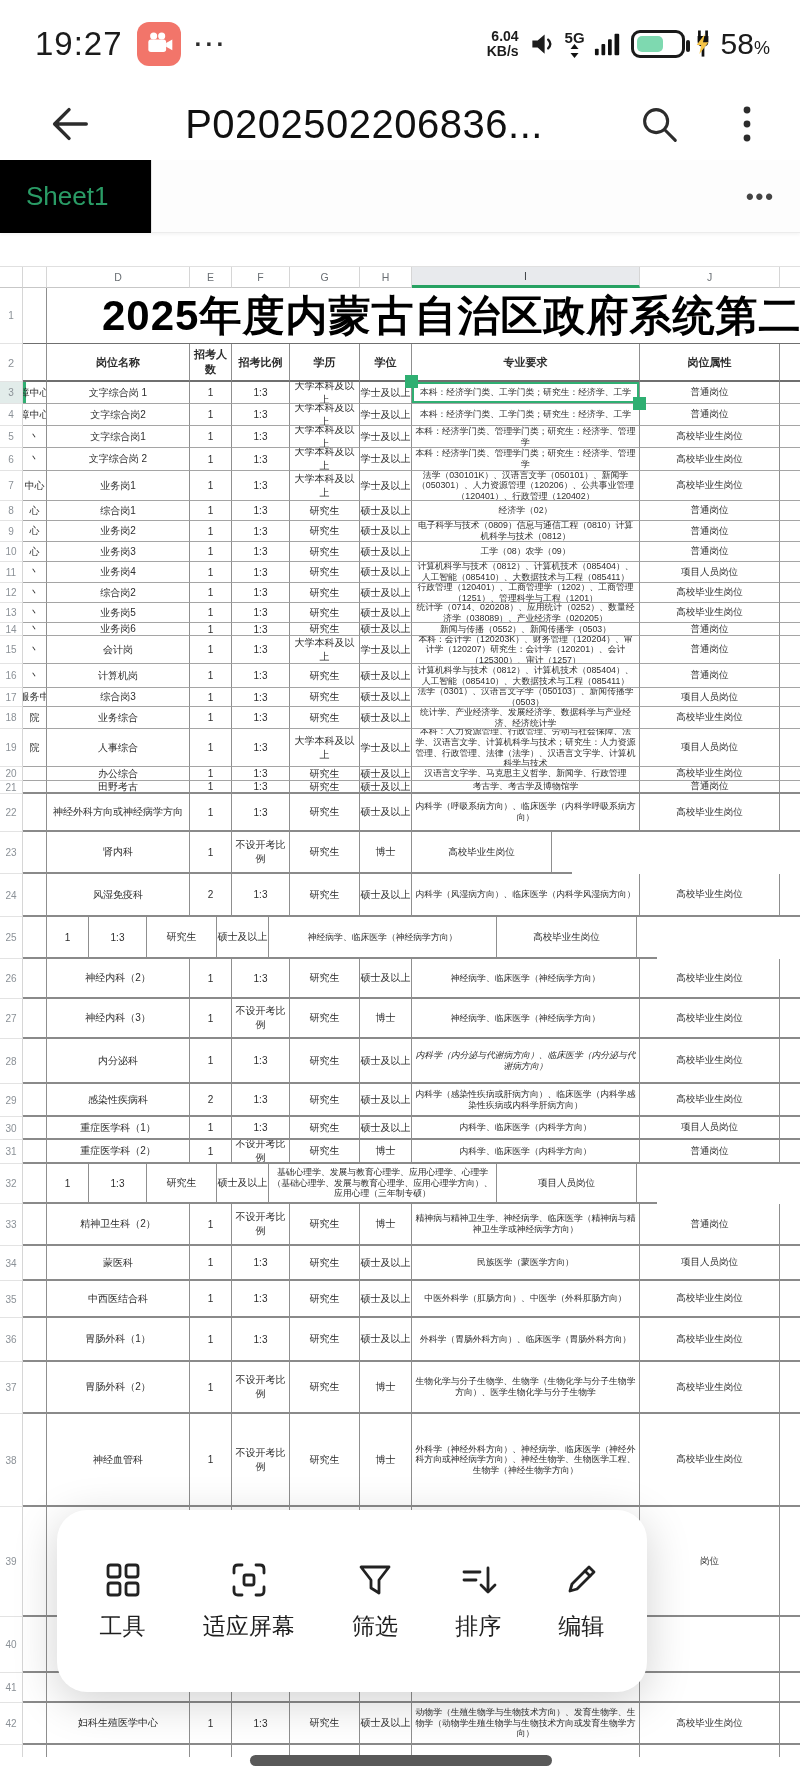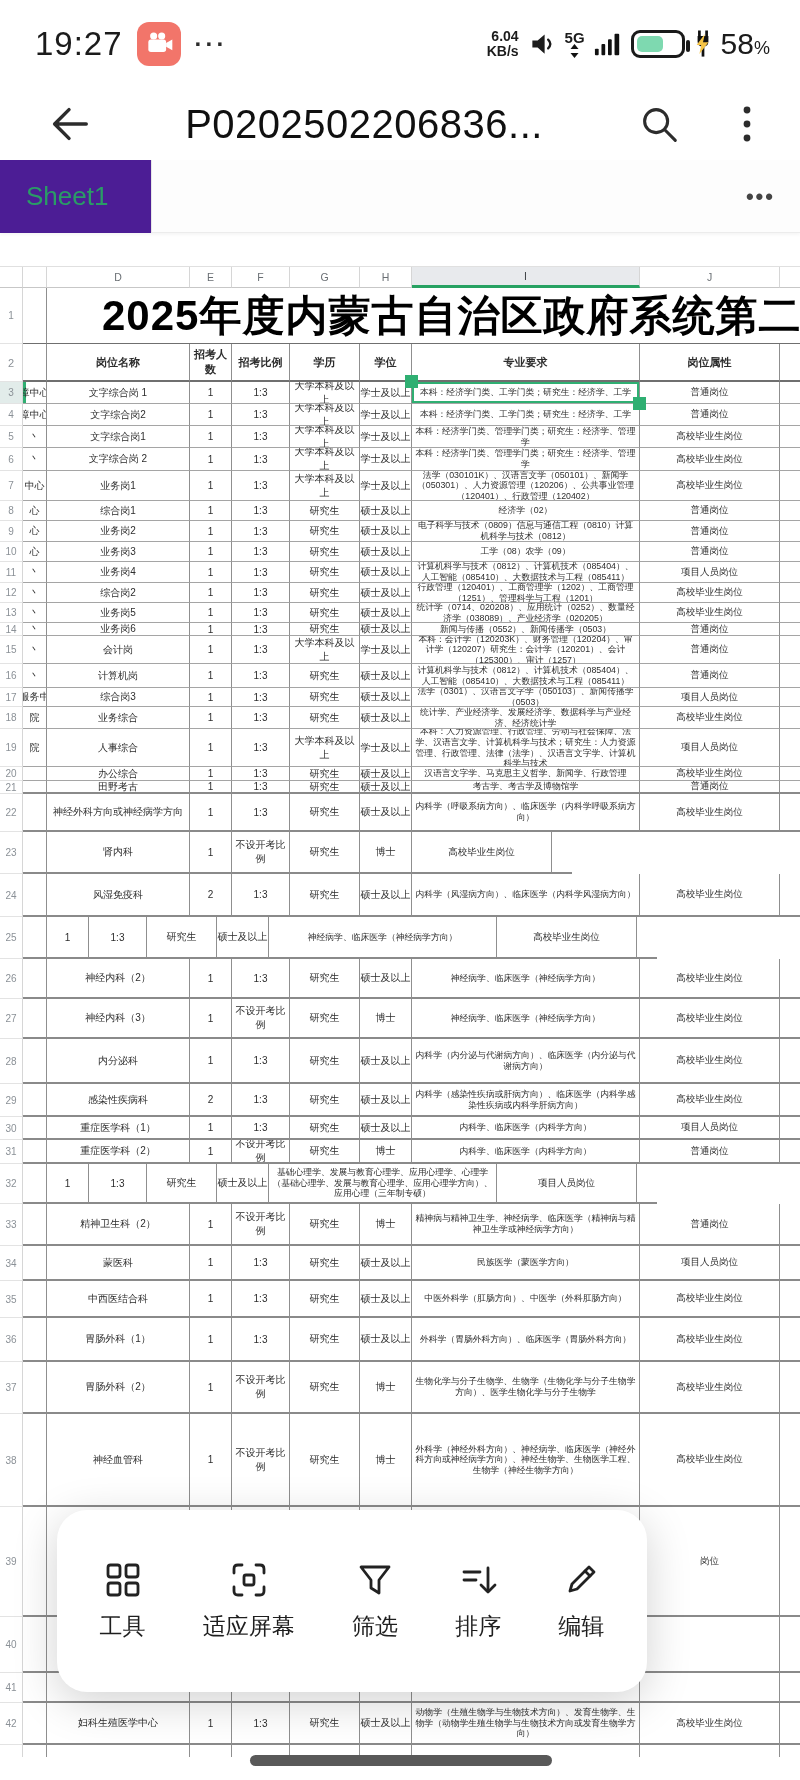--- a/index.html
+++ b/index.html
@@ -26,21 +26,21 @@
 
   
   .navbar { position:absolute; top:88px; left:0; width:800px; height:72px;
     display:flex; align-items:center; padding:0 46px; background:#fff; }
   .nav-title { flex:1; text-align:center; font-size:40px; color:#101010; letter-spacing:0.5px; white-space:nowrap; overflow:hidden; }
   .nav-gap { width:58px; }
 
   
   .tabbar { position:absolute; top:160px; left:0; width:800px; height:73px; background:#fdfdfd;
     border-bottom:1px solid #ececec; box-shadow:0 2px 3px rgba(0,0,0,0.04); }
-  .tab { position:absolute; left:0; top:0; width:152px; height:73px; background:#4c1d95;
+  .tab { position:absolute; left:0; top:0; width:152px; height:73px; background:#000000;
     border-right:1px solid #e6e6e6; display:flex; align-items:center; padding-left:26px; }
   .tab-name { font-size:26px; color:#2A9C66; }
   .tab-more { position:absolute; right:25px; top:0; height:73px; display:flex; align-items:center;
     font-size:22px; color:#454545; font-weight:700; letter-spacing:2px; }
 
   
   .sheet { position:absolute; top:266px; left:0; width:800px; }
   .grow { display:flex; width:800px; }
   .cell { display:flex; align-items:center; justify-content:center; text-align:center;
     overflow:hidden; border-right:1px solid #8f8f8f; border-bottom:1px solid #a5a5a5; color:#2d2d2d; background:#fff; }
@@ -485,21 +485,21 @@
         <div class="cell kc" style="width: 20px;"></div>
       </div>
       <div class="grow drow thick" style="height: 45px;">
         <div class="cell gut" style="width: 23px;">28</div>
         <div class="cell cc" style="width: 24px;"></div>
         <div class="cell d-name" style="width: 143px;">内分泌科</div>
         <div class="cell d-count" style="width: 42px;">1</div>
         <div class="cell d-ratio" style="width: 58px;">1:3</div>
         <div class="cell d-edu" style="width: 70px;">研究生</div>
         <div class="cell d-degree" style="width: 52px;">硕士及以上</div>
-        <div class="cell d-major" style="width: 228px;">内科学（内分泌与代谢病方向）、临床医学（内分泌与代谢病方向）</div>
+        <div class="cell d-major" style="width: 228px; font-style: italic;">内科学（内分泌与代谢病方向）、临床医学（内分泌与代谢病方向）</div>
         <div class="cell d-attr" style="width: 140px;">高校毕业生岗位</div>
         <div class="cell kc" style="width: 20px;"></div>
       </div>
       <div class="grow drow thick" style="height: 33px;">
         <div class="cell gut" style="width: 23px;">29</div>
         <div class="cell cc" style="width: 24px;"></div>
         <div class="cell d-name" style="width: 143px;">感染性疾病科</div>
         <div class="cell d-count" style="width: 42px;">2</div>
         <div class="cell d-ratio" style="width: 58px;">1:3</div>
         <div class="cell d-edu" style="width: 70px;">研究生</div>

